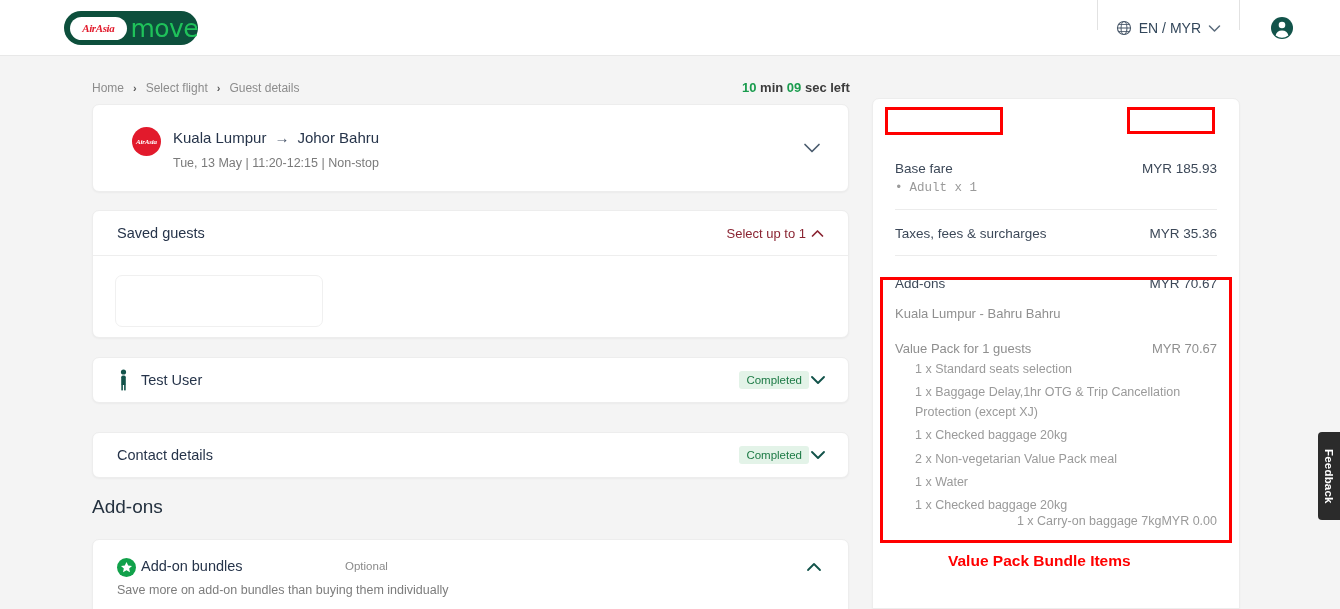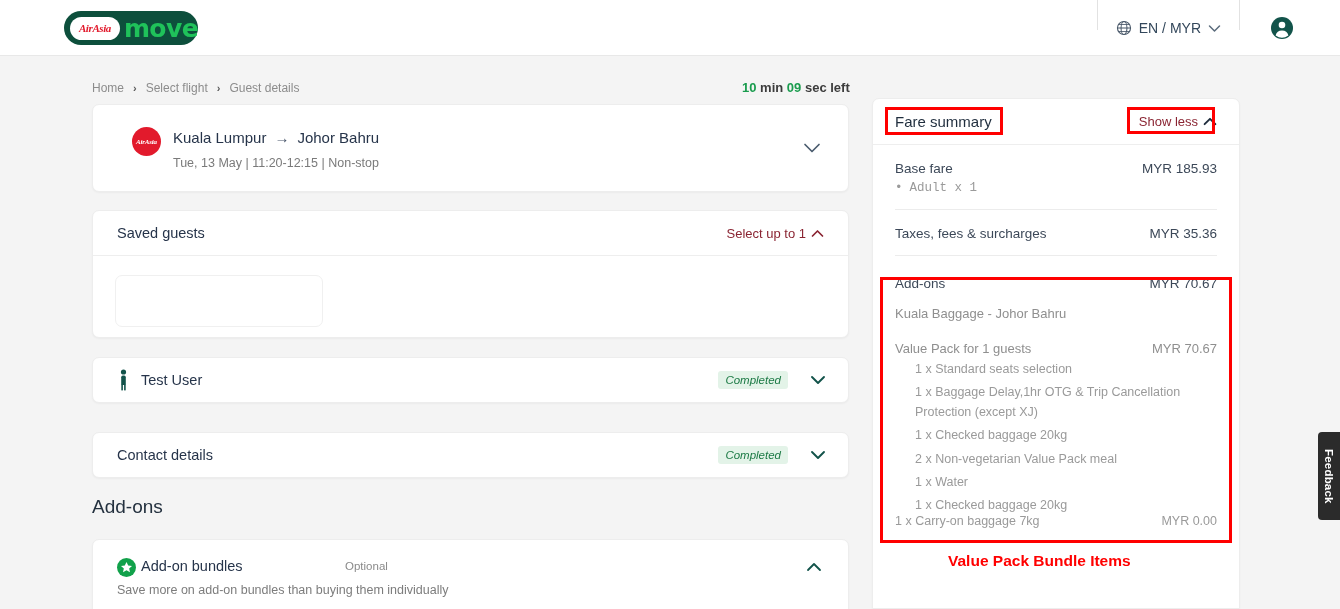--- a/index.html
+++ b/index.html
@@ -30,21 +30,21 @@
     width: 58px; height: 23px; margin-left: 6px;
     background: #ffffff; border-radius: 12px;
     display: flex; align-items: center; justify-content: center;
   }
   .logo-oval span {
     color: #e21a2c; font-size: 11px; font-style: italic;
     font-weight: bold; letter-spacing: -0.4px;
     font-family: "Liberation Serif", serif;
   }
   .logo-move {
-    color: #1fc25a; font-size: 25px; font-weight: bold;
+    color: #1fc25a; font-size: 25px; font-weight: normal;
     margin-left: 4px; letter-spacing: -0.6px;
     font-family: "DejaVu Sans", sans-serif;
   }
   .hdr-right {
     position: absolute; right: 0; top: 0; height: 56px;
     display: flex; 
   }
   .hdr-divider { width: 1px; height: 30px; background: #e2e2e2; }
   .lang {
     display: flex; align-items: center; gap: 7px;
@@ -119,21 +119,21 @@
   #contact-card { left: 92px; top: 432px; width: 757px; height: 46px; display: flex; align-items: center; }
   .row-title { font-size: 14.5px; color: #26344a; }
   .person-icon { position: absolute; left: 24px; top: 50%; transform: translateY(-50%); }
   .badge {
     font-size: 11.5px; color: #1c7a45;
     background: #e3f3e8; border-radius: 3px;
     padding: 3px 7px;
   }
   .row-right {
     position: absolute; right: 22px; top: 50%; transform: translateY(-50%);
-    display: flex; align-items: center; gap: 22px; font-style: italic;
+    display: flex; align-items: center; gap: 1px;
   }
 
   .section-title {
     position: absolute; left: 92px; top: 496px;
     font-size: 19px; color: #24313f;
   }
 
   
   #bundles-card { left: 92px; top: 539px; width: 757px; height: 90px; }
   .star-icon { position: absolute; left: 24px; top: 18px; }
@@ -175,21 +175,21 @@
   .addon-route { font-size: 13px; color: #8f8f8f; padding-top: 15px; }
   .vp-row {
     display: flex; justify-content: space-between;
     font-size: 13px; color: #8f8f8f; padding-top: 20px;
   }
   .vp-item {
     font-size: 12.5px; color: #9a9a9a;
     padding-left: 20px; padding-top: 4px; line-height: 1.55;
   }
   .carry-row {
-    display: flex; justify-content: space-between;
+    display: flex; justify-content: flex-end;
     font-size: 12.5px; color: #9a9a9a; margin-top: -2px;
   }
 
   
   .ann { position: absolute; border: 3px solid #ff0000; pointer-events: none; }
   #ann-fare-title { left: 885px; top: 107px; width: 118px; height: 28px; }
   #ann-show-less { left: 1127px; top: 107px; width: 88px; height: 27px; }
   #ann-addons { left: 880px; top: 277px; width: 352px; height: 266px; }
   .ann-text {
     position: absolute; color: #ff0000; font-weight: bold;
@@ -326,50 +326,41 @@
     <span class="bundle-title">Add-on bundles</span>
     <span class="bundle-optional">Optional</span>
     <span class="bundle-sub">Save more on add-on bundles than buying them individually</span>
     <svg class="bundle-chev" width="16" height="10" viewBox="0 0 16 10">
       <path d="M2 8 L8 2 L14 8" fill="none" stroke="#12534a" stroke-width="1.8" stroke-linecap="round" stroke-linejoin="round"></path>
     </svg>
 
   </div>
 
   <div class="card" id="fare-card">
-    <div class="fare-head">
-      <span class="fare-title">Fare summary</span>
-      <span class="show-less">
-        <span>Show less</span>
-        <svg width="14" height="9" viewBox="0 0 14 9">
-          <path d="M1.6 7.2 L7 1.8 L12.4 7.2" fill="none" stroke="#1f2d3d" stroke-width="1.9" stroke-linecap="round" stroke-linejoin="round"></path>
-        </svg>
-      </span>
-    </div>
 
     <div class="fare-body">
       <div class="fare-row">
         <span>Base fare</span>
         <span>MYR 185.93</span>
       </div>
       <div class="fare-sub">Adult x 1</div>
       <div class="hr"></div>
 
       <div class="fare-row">
         <span>Taxes, fees &amp; surcharges</span>
         <span>MYR 35.36</span>
       </div>
       <div class="hr"></div>
 
       <div class="addons-block">
         <div class="fare-row" style="padding-top:6px">
           <span>Add-ons</span>
           <span>MYR 70.67</span>
         </div>
-        <div class="addon-route">Kuala Baggage - Johor Bahru</div>
+        <div class="addon-route">Kuala Lumpur - Bahru Bahru</div>
         <div class="vp-row">
           <span>Value Pack for 1 guests</span>
           <span>MYR 70.67</span>
         </div>
         <div class="vp-item">1 x Standard seats selection</div>
         <div class="vp-item">1 x Baggage Delay,1hr OTG &amp; Trip Cancellation Protection (except XJ)</div>
         <div class="vp-item">1 x Checked baggage 20kg</div>
         <div class="vp-item">2 x Non-vegetarian Value Pack meal</div>
         <div class="vp-item">1 x Water</div>
         <div class="vp-item">1 x Checked baggage 20kg</div>

